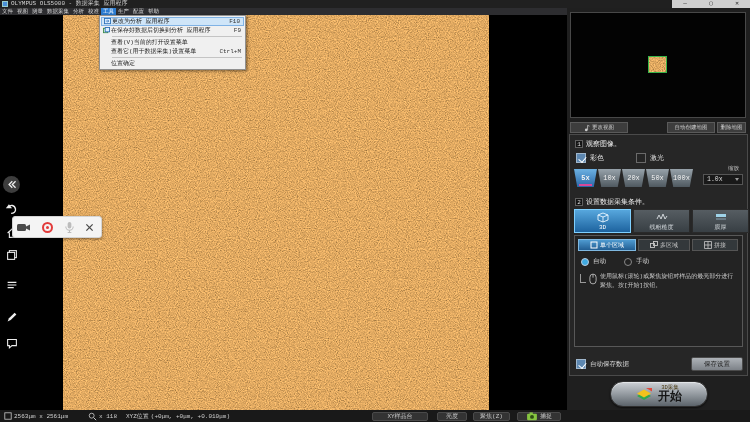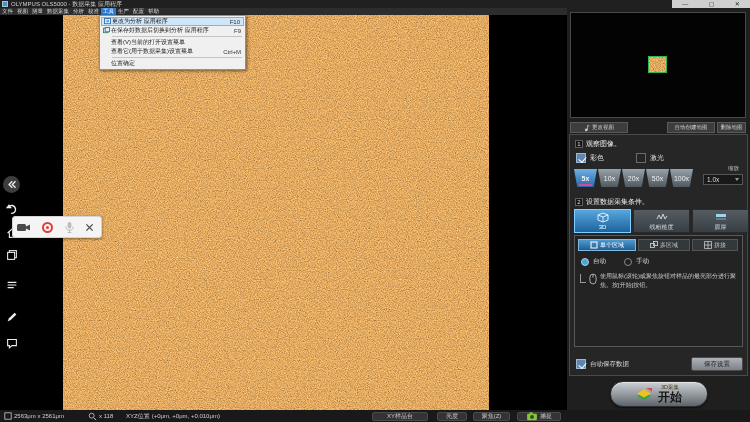--- a/index.html
+++ b/index.html
@@ -1,17 +1,17 @@
 <!DOCTYPE html>
 <html><head>
 <meta charset="utf-8">
 <style>
   html,body{margin:0;padding:0;background:#000;}
   #app{position:relative;width:750px;height:422px;background:#000;overflow:hidden;
-       font-family:Liberation Sans, sans-serif;-webkit-font-smoothing:antialiased;}
+       font-family:Liberation Mono, monospace;-webkit-font-smoothing:antialiased;}
   
   .titlebar{position:absolute;left:0;top:0;width:750px;height:8px;background:#202020;
             display:flex;align-items:center;color:#cfcfcf;font-size:6px;line-height:8px;}
   .app-icon{width:6px;height:6px;margin:0 3px 0 2px;background:#4a90d9;border:1px solid #9cc;box-sizing:border-box;}
   .title-text{white-space:nowrap;}
   .win-controls{position:absolute;right:0;top:0;width:78px;height:8px;background:#cfcfcf;
                 display:flex;align-items:center;justify-content:space-around;color:#222;font-size:6px;}
   .win-controls span{cursor:default;}
   
   .menubar{position:absolute;left:0;top:8px;width:750px;height:7px;background:#2d2d30;

